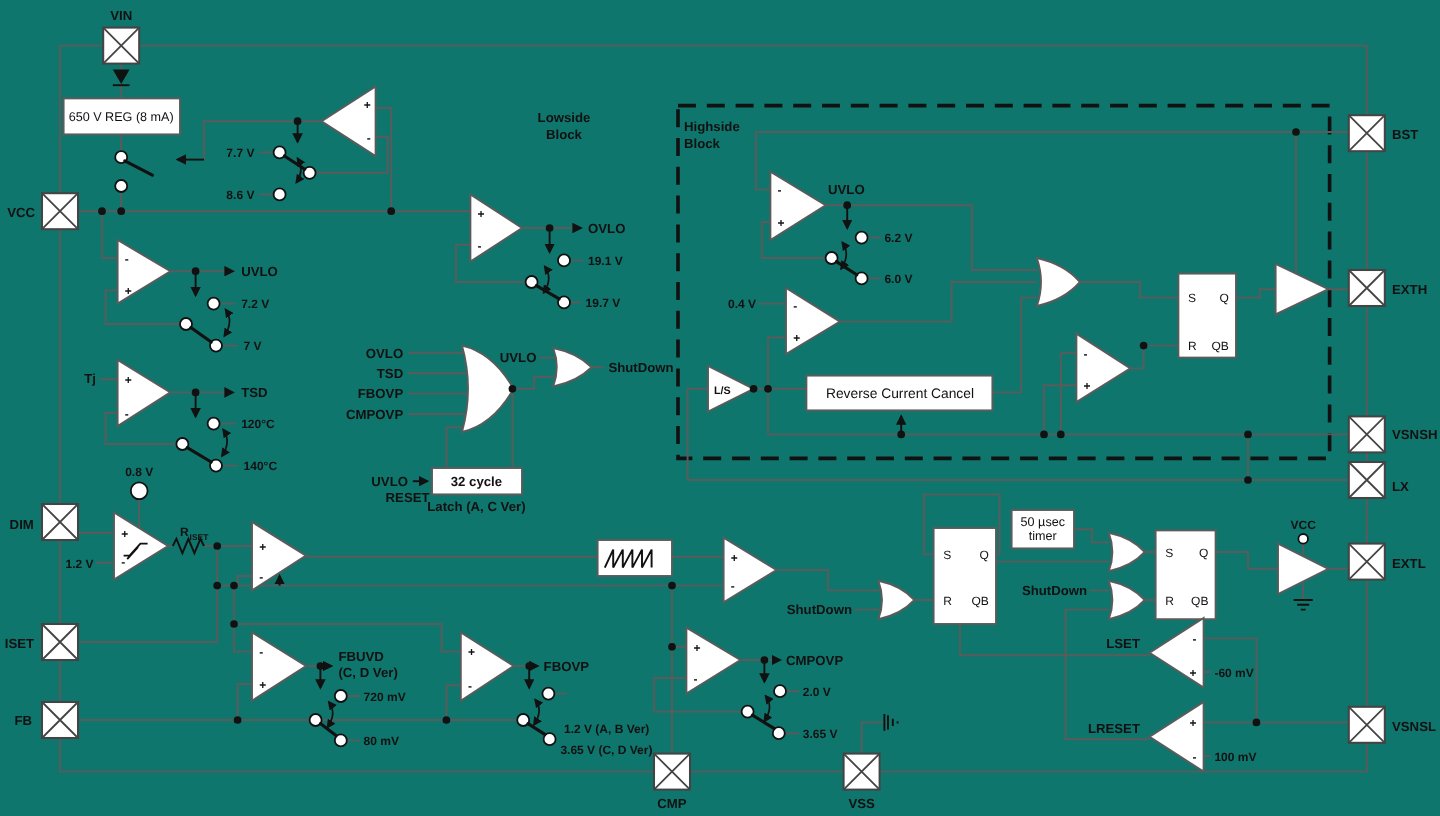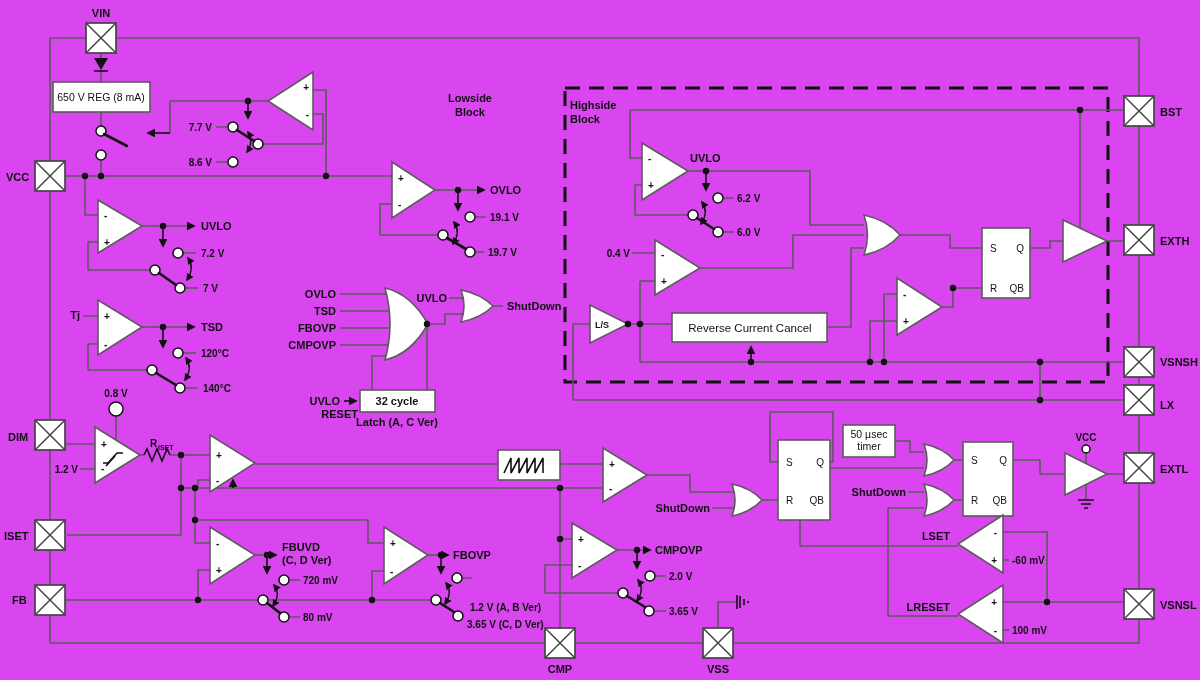--- a/index.html
+++ b/index.html
@@ -1,16 +1,16 @@
 <!DOCTYPE html>
 <html><head>
 <meta charset="utf-8">
 <style>
   html,body{margin:0;padding:0;background:#fff;}
-  .stage{width:1200px;height:680px;position:relative;background:#d946ef;font-family:"Liberation Sans",sans-serif;}
+  .stage{width:1200px;height:680px;position:relative;background:#0f766e;font-family:"Liberation Sans",sans-serif;}
   svg{display:block;}
   text{fill:#111;font-family:"Liberation Sans",sans-serif;}
   .lbl{font-size:11px;font-weight:bold;}
   .val{font-size:10px;font-weight:bold;}
   .blk{font-size:10.5px;}
   .blk12{font-size:11.5px;}
   .latchtxt{font-size:10px;}
   .pm{font-size:10px;font-weight:bold;}
   .sub{font-size:7px;font-weight:bold;}
   .tiny{font-size:9px;font-weight:bold;}

